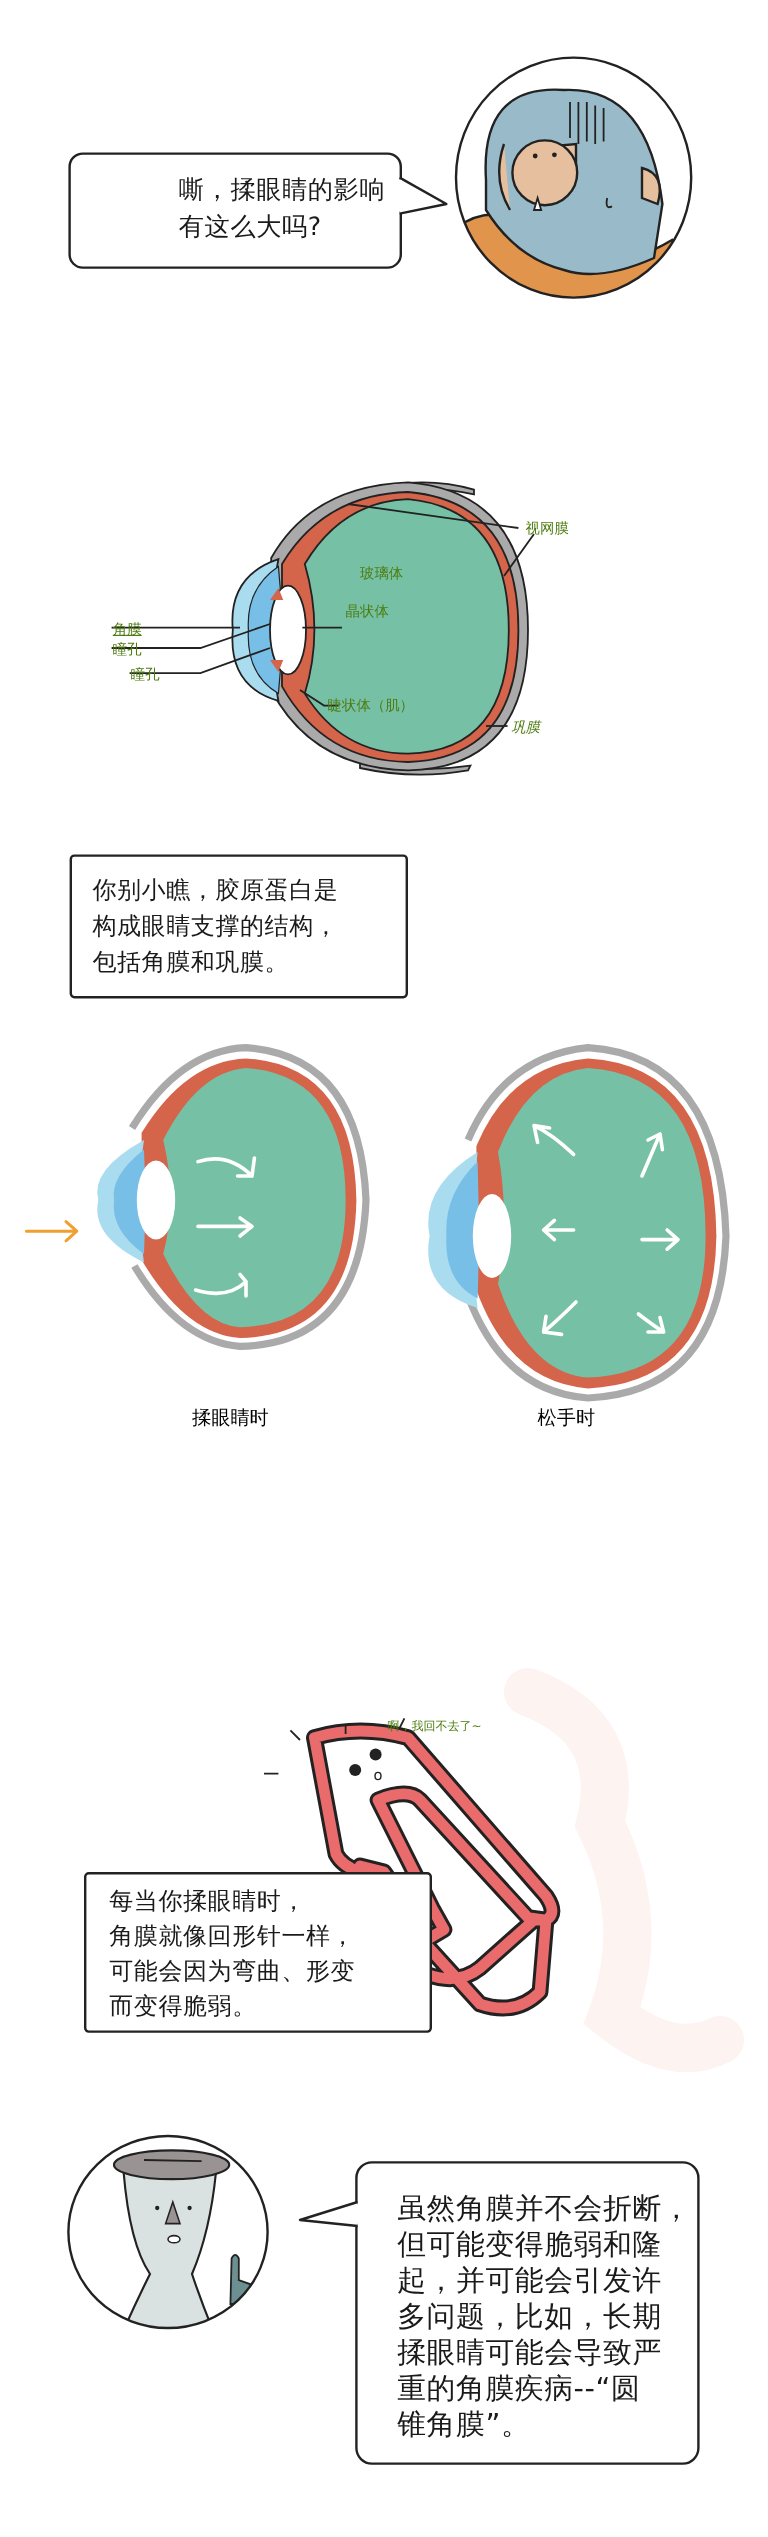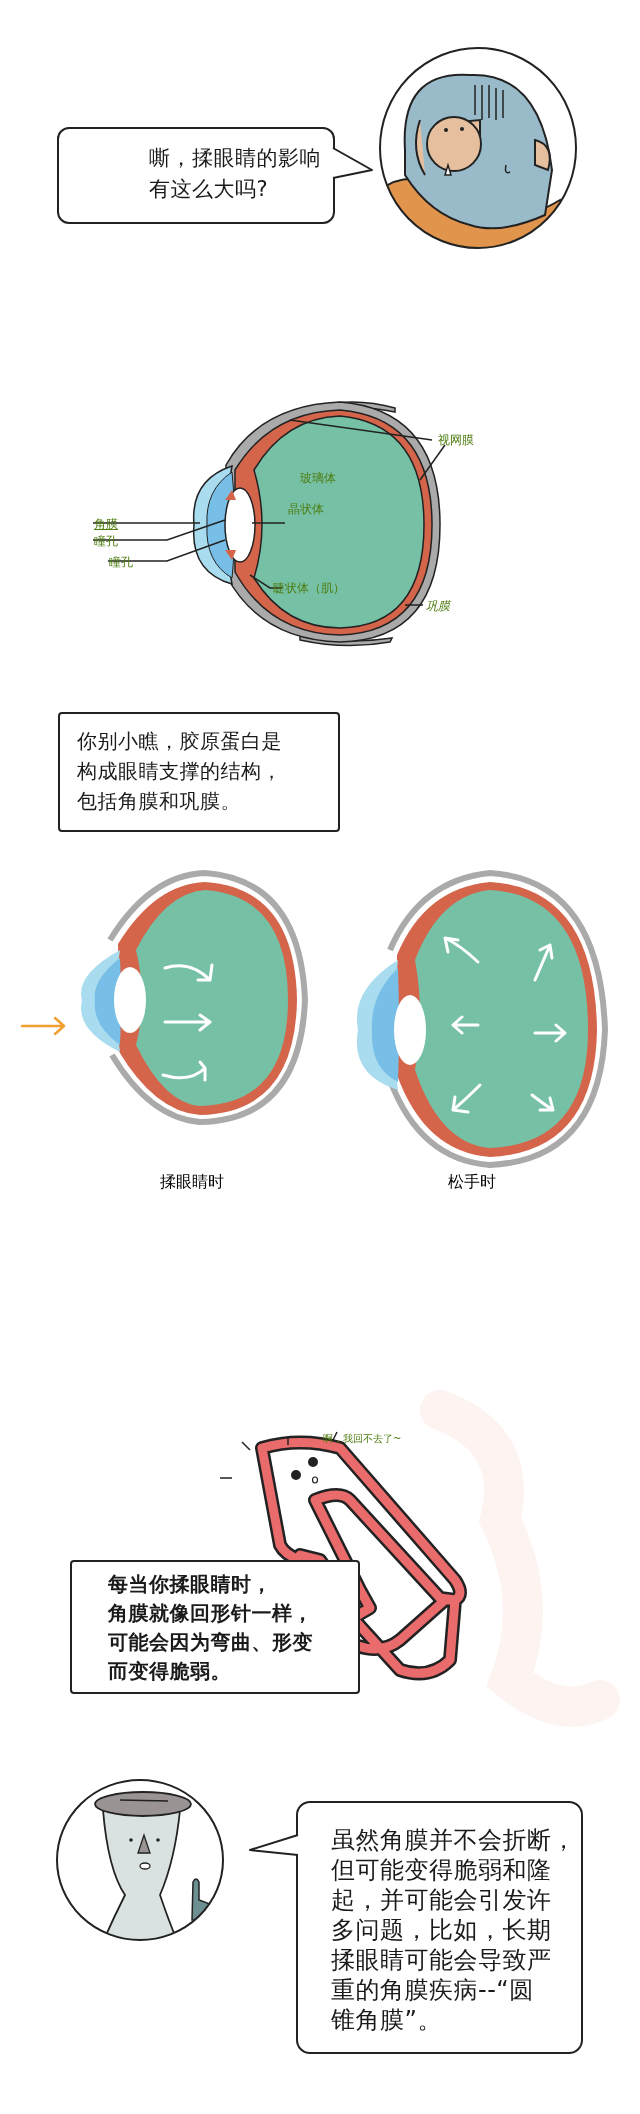--- a/index.html
+++ b/index.html
@@ -123,21 +123,21 @@
     <path d="M440 1410 Q520 1440 500 1520 Q540 1600 510 1680 Q560 1720 600 1700" fill="none" stroke="#fdf3f0" stroke-width="40" stroke-linecap="round"></path>
     <path d="M262 1448 Q300 1437 340 1448 L455 1580 Q465 1595 455 1600 L440 1598 L350 1500 Q340 1490 315 1500 L360 1590 L370 1608 L358 1615 L320 1560 L300 1555 L335 1635 Q375 1660 400 1640 L445 1600 L455 1600 L450 1660 Q430 1680 400 1670 L300 1560 Q285 1555 280 1545 L262 1448 Z" fill="none" stroke="#222" stroke-width="14" stroke-linejoin="round"></path>
     <path d="M262 1448 Q300 1437 340 1448 L455 1580 Q465 1595 455 1600 L440 1598 L350 1500 Q340 1490 315 1500 L360 1590 L370 1608 L358 1615 L320 1560 L300 1555 L335 1635 Q375 1660 400 1640 L445 1600 L455 1600 L450 1660 Q430 1680 400 1670 L300 1560 Q285 1555 280 1545 L262 1448 Z" fill="none" stroke="#ea6b6b" stroke-width="9" stroke-linejoin="round"></path>
     <circle cx="313" cy="1462" r="5" fill="#222"></circle>
     <circle cx="296" cy="1475" r="5" fill="#222"></circle>
     <ellipse cx="315" cy="1480" rx="2.5" ry="3" fill="none" stroke="#222" stroke-width="1.2"></ellipse>
     <path d="M242 1442 L250 1450 M288 1445 L288 1438 M333 1440 L337 1432 M220 1478 L232 1478" stroke="#222" stroke-width="1.5"></path>
   </svg>
   <div class="label-sm" style="left:323px;top:1393px;font-size:10px;margin-top:39px;">啊，我回不去了~</div>
   <div class="box" style="left:70px;top:1560px;width:290px;height:134px;border-radius:4px;"></div>
-  <div class="bubble-text" style="left:108px;top:1570px;font-size:20px;line-height:29px;font-weight:bold;">每当你揉眼睛时，
+  <div class="bubble-text" style="left:91px;top:1570px;font-size:20px;line-height:29px;">每当你揉眼睛时，
 角膜就像回形针一样，
 可能会因为弯曲、形变
 而变得脆弱。</div>
 </div>
 
 <div>
   <svg width="640" height="2114" style="left:0;top:0;">
     <defs>
         <clipPath id="c2">
           <ellipse cx="140" cy="1860" rx="83" ry="80"></ellipse>

